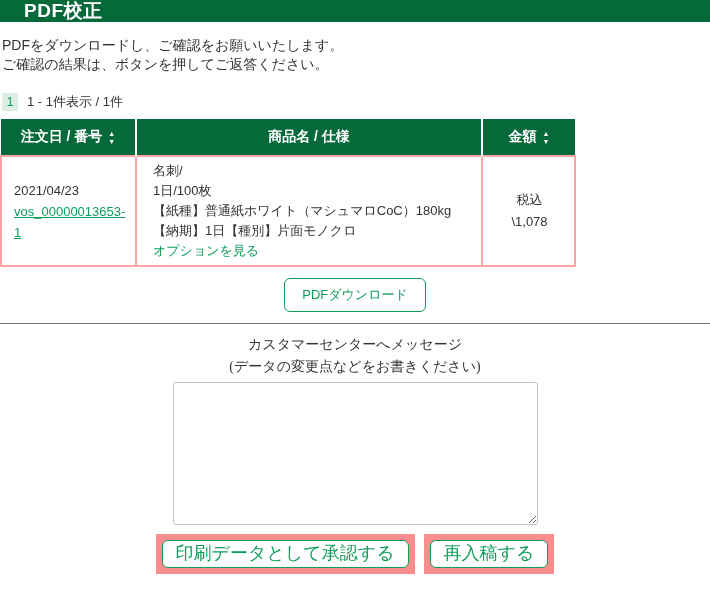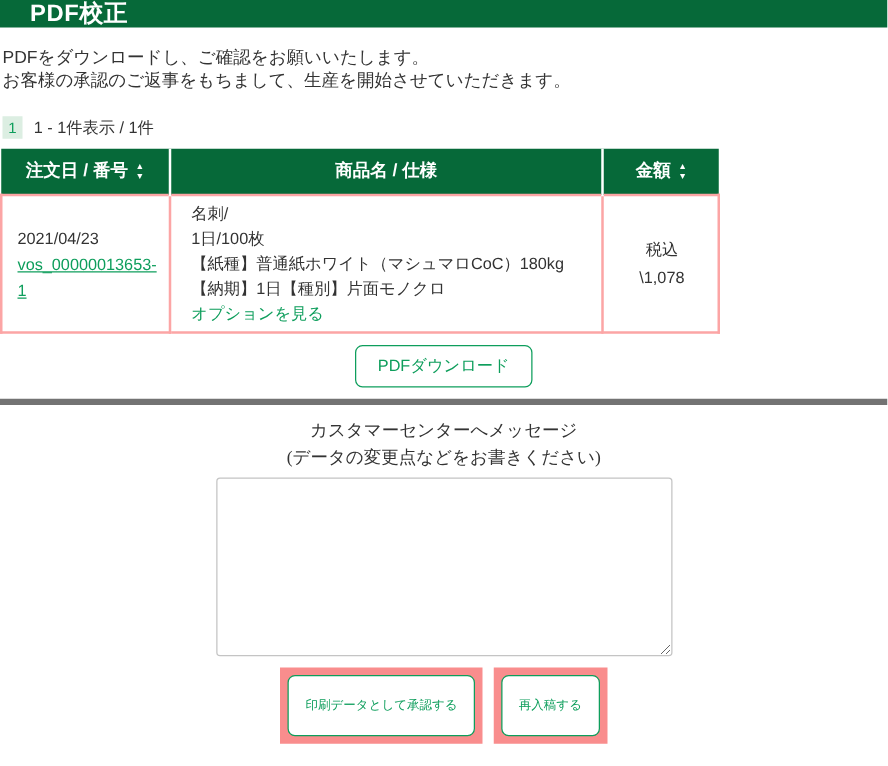--- a/index.html
+++ b/index.html
@@ -39,50 +39,50 @@
   .sort { display:inline-flex; flex-direction:column; gap:1px; line-height:1; cursor:pointer; }
   .sort span { font-size:7px; color:#fff; line-height:7px; }
   tbody td { background:#fff; border:2px solid #fca5a5; vertical-align:middle; font-size:13px; }
   td.cell-order { padding:6px 6px 6px 12px; line-height:21px; }
   td.cell-product { padding:4px 10px 4px 16px; line-height:20px; }
   td.cell-price { padding:6px 16px 6px 18px; text-align:center; line-height:22px; }
   a.green-link { color:#0e9e5c; text-decoration:underline; cursor:pointer; }
   a.green-link.no-underline { text-decoration:none; }
 
   
-  .pdf-section { height:57px; border-bottom:5px solid #737373; display:flex; align-items:center; justify-content:center; }
+  .pdf-section { height:57px; border-bottom:1px solid #737373; display:flex; align-items:center; justify-content:center; }
   .btn-outline {
     background:#fff; border:1px solid #0e9e5c; color:#0e9e5c;
     border-radius:6px; font-size:13px; font-family:inherit; cursor:pointer;
     padding:9px 17px; line-height:1.1;
   }
 
   
   .message-section { text-align:center; }
   .msg-title { margin-top:11px; font-size:14px; line-height:19px; }
   .msg-sub { margin-top:3px; font-size:14px; line-height:19px;font-family:Liberation Serif, serif; }
   .msg-textarea {
     display:block; margin:6px auto 0; width:365px; height:143px;
     border:1px solid #c4c4c4; border-radius:3px; resize:both;
     font-family:inherit; font-size:13px; padding:4px;
   }
   .btn-row { margin-top:9px; display:flex; justify-content:center; align-items:stretch; gap:9px; }
   .highlight-frame { background:#f98d8d; padding:6px; }
-  .btn-action { padding:18px 13px; font-size:10px; }
+  .btn-action { padding:3px 13px; font-size:18px; }
 </style>
 </head>
 <body>
 
 <div class="title-bar">
   <h1>PDF校正</h1>
 </div>
 
 <div class="instructions">
   <div>PDFをダウンロードし、ご確認をお願いいたします。</div>
-  <div>お客様の承認のご返事をもちまして、生産を開始させていただきます。</div>
+  <div>ご確認の結果は、ボタンを押してご返答ください。</div>
 </div>
 
 <div class="pagination">
   <span class="page-badge">1</span>
   <span>1 - 1件表示 / 1件</span>
 </div>
 
 <table>
   <colgroup>
       <col class="c1">

